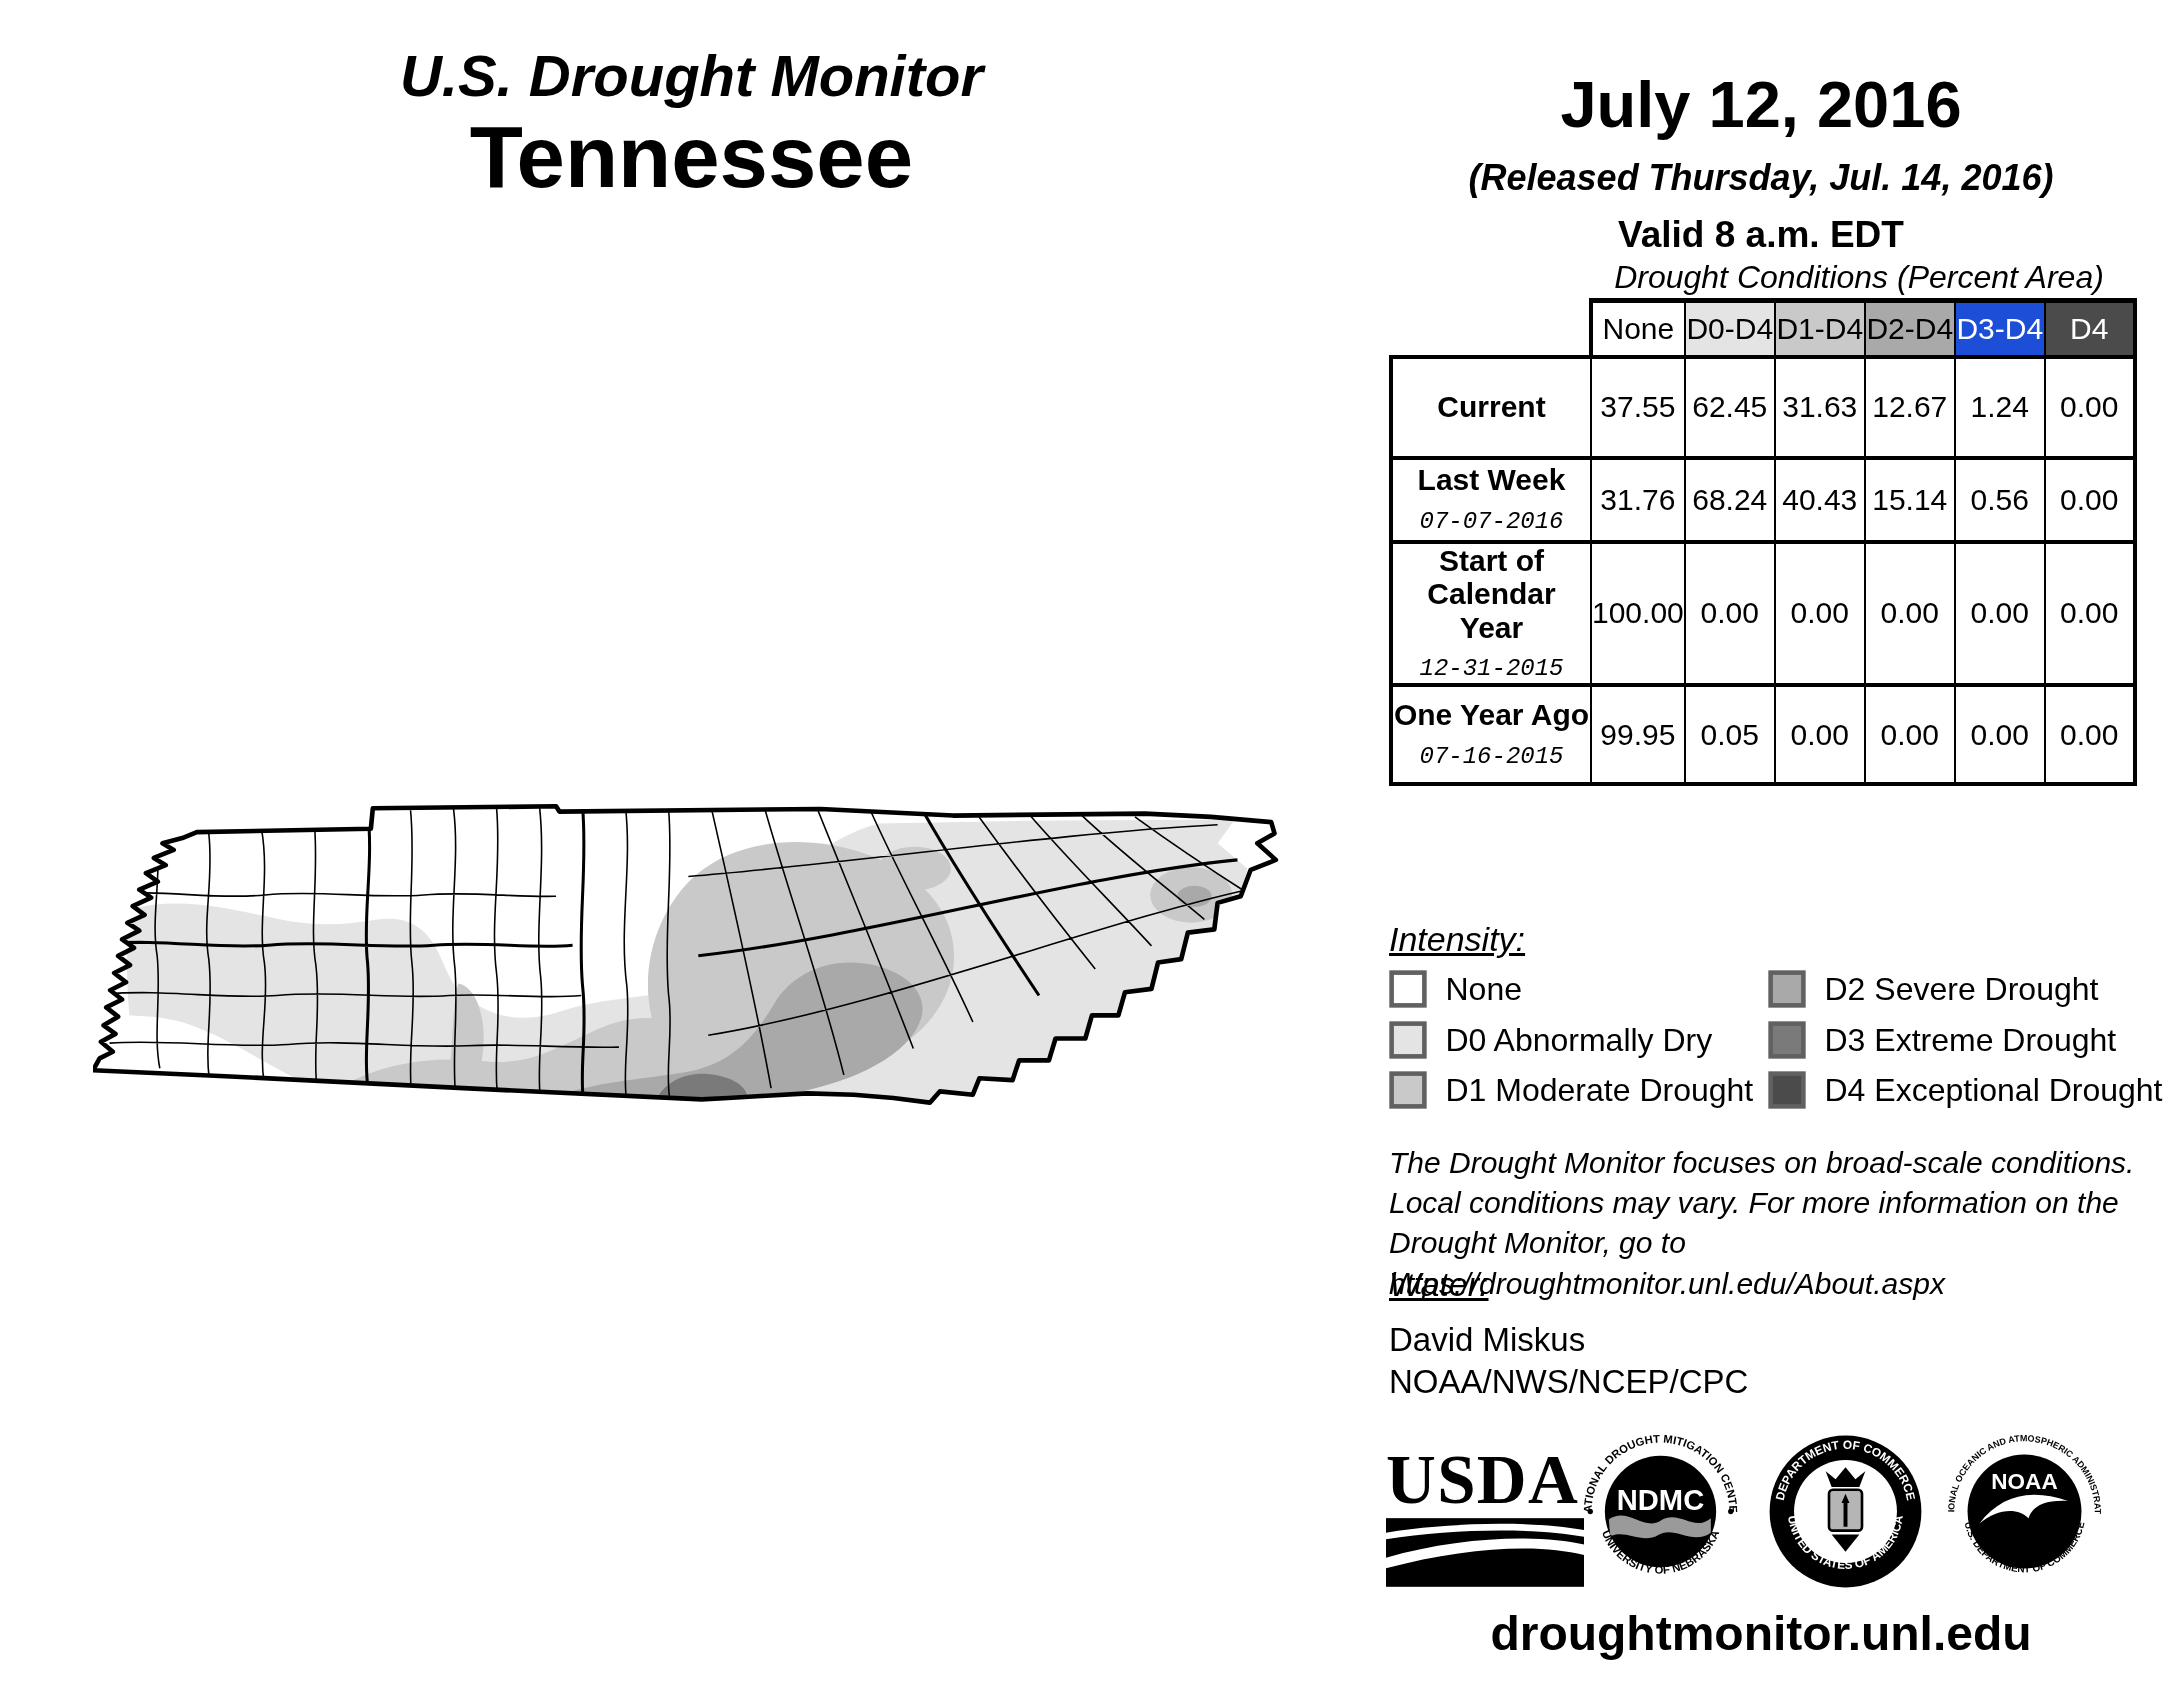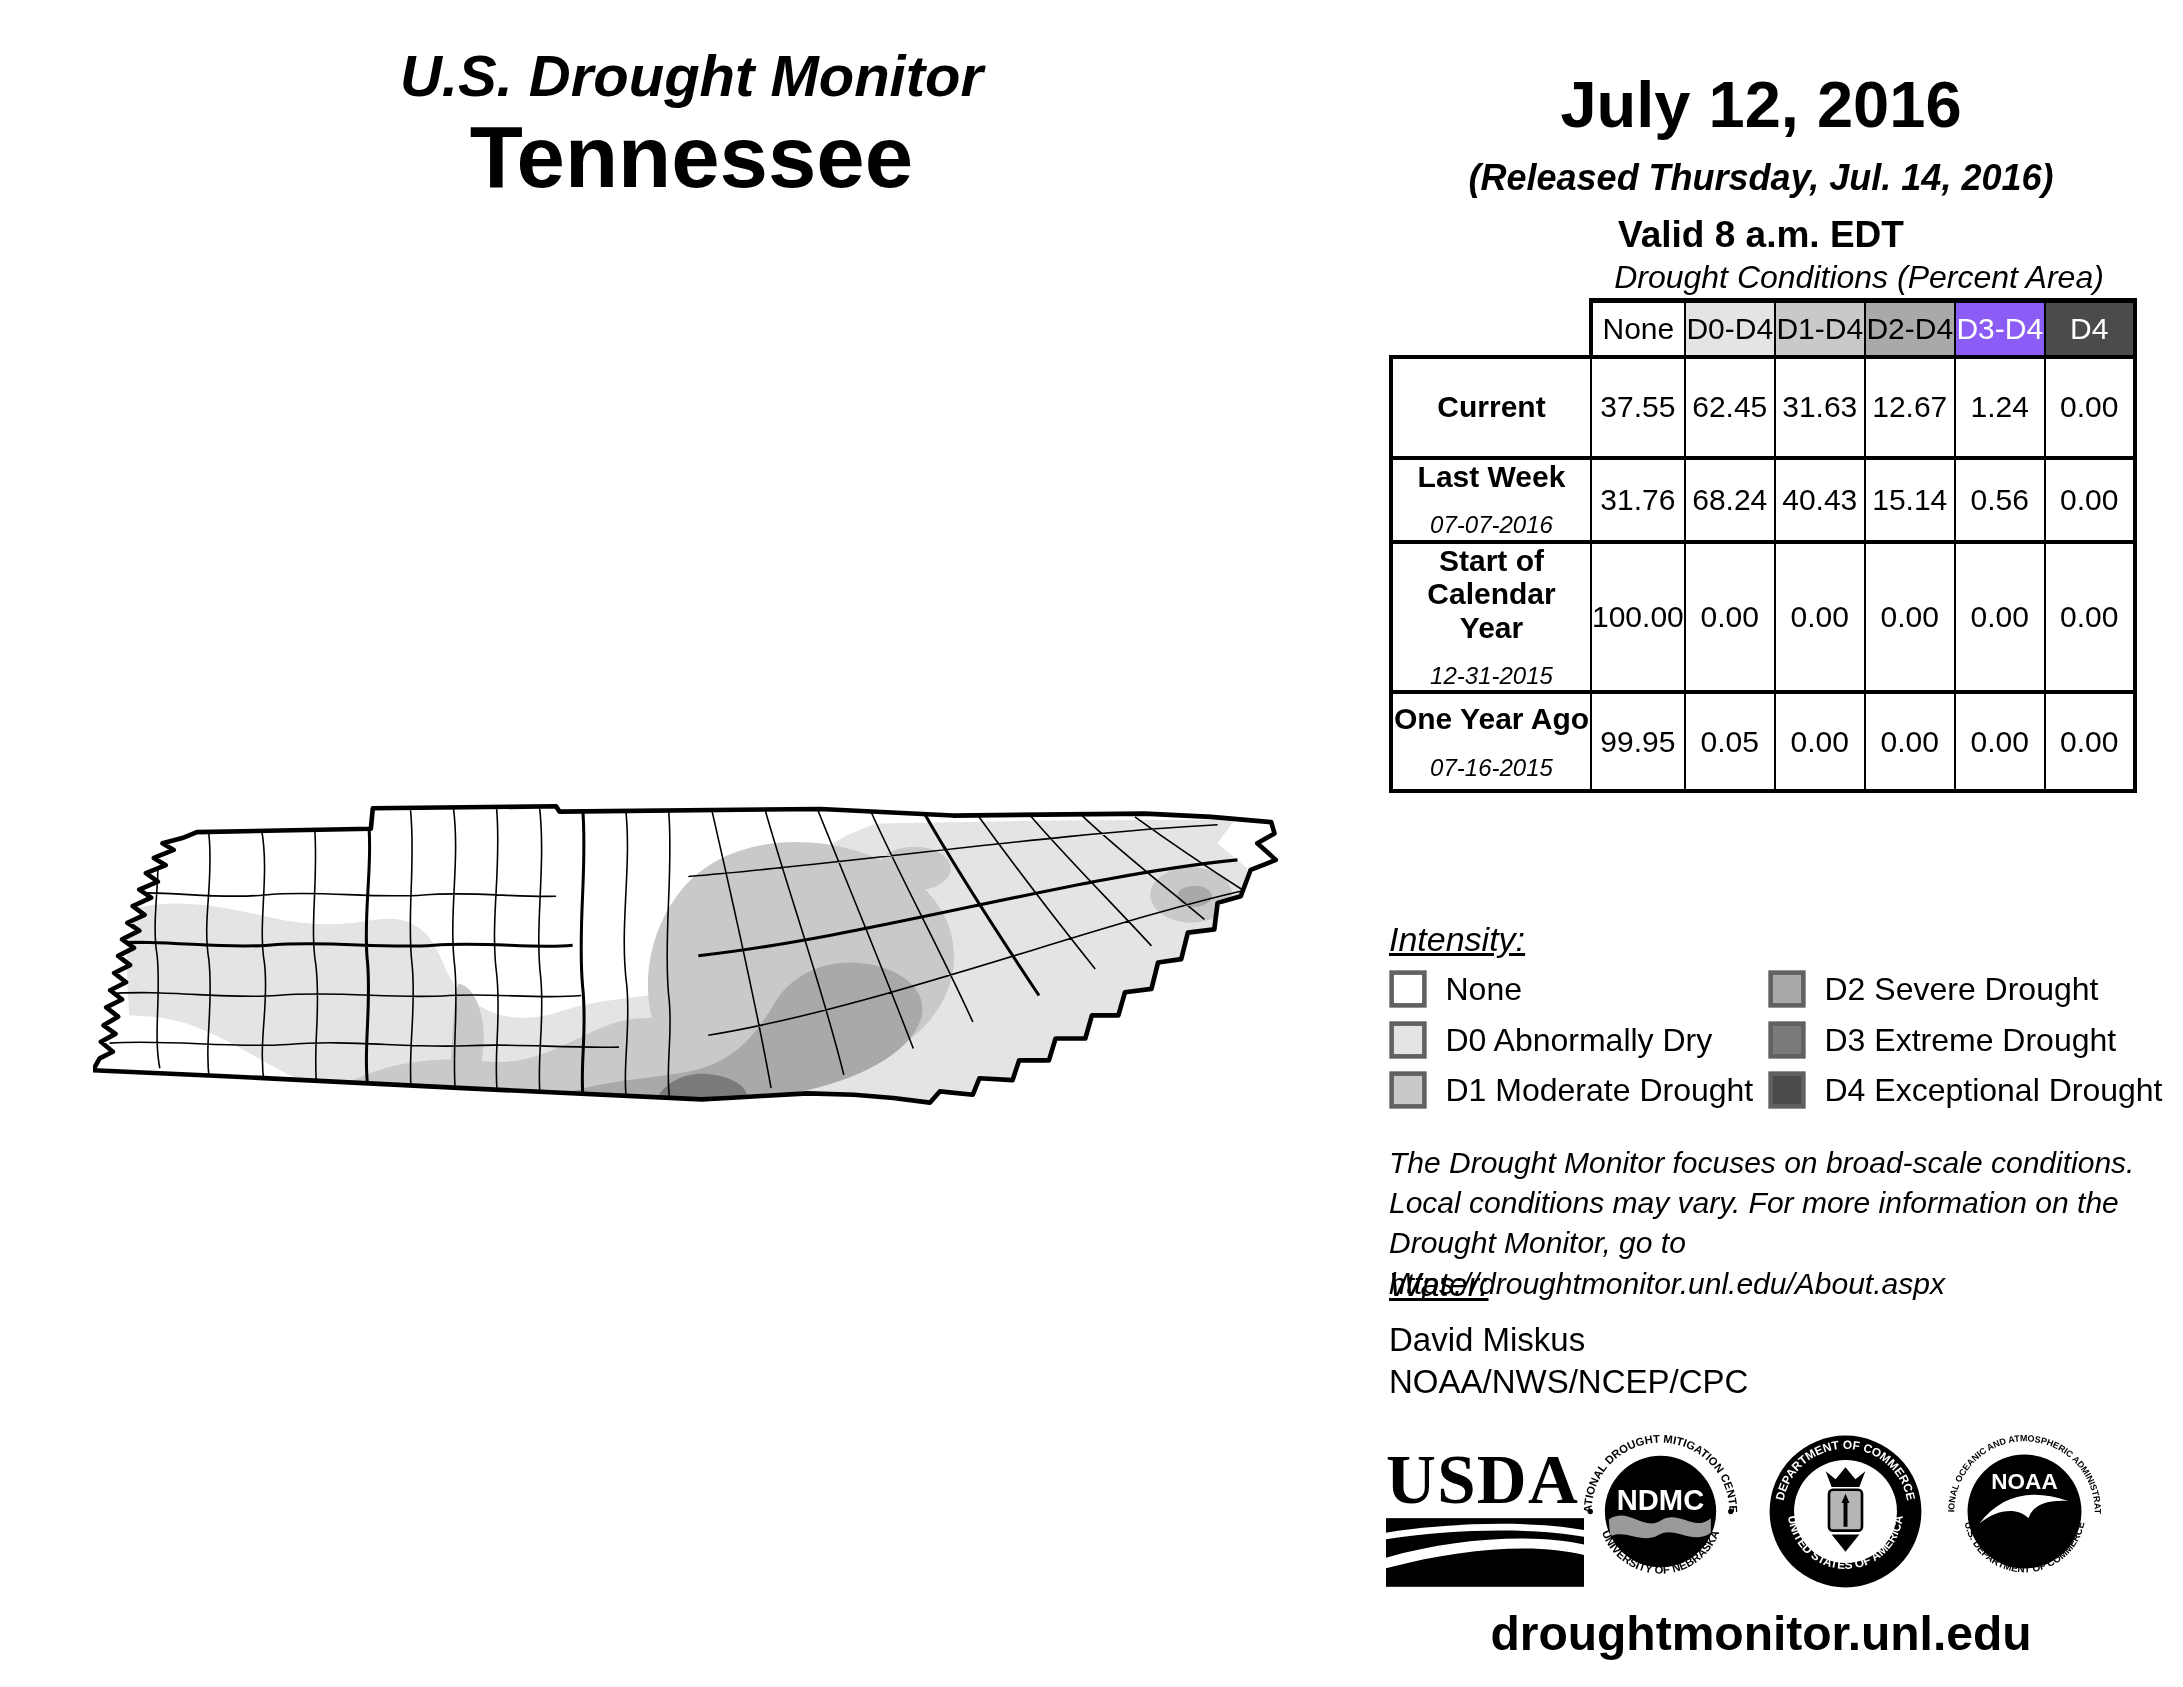--- a/index.html
+++ b/index.html
@@ -26,26 +26,26 @@
   td.corner{border:none;}
   td.hdr{border-top:5.3px solid #000;border-bottom:3.3px solid #000;
          border-left:2px solid #000;border-right:2px solid #000;font-size:30px;}
   td.hdr-first{border-left:4px solid #000;}
   td.hdr-last{border-right:4px solid #000;}
   td.rowlab{border:2px solid #000;border-top-width:4px;border-left-width:4px;
             font-weight:bold;font-size:29px;line-height:1.12;}
   td.val{border:2px solid #000;border-top-width:4px;}
   td.val-last{border-right-width:4px;}
   tr.last td{border-bottom-width:4px;}
-  .rowdate{font-weight:normal;font-style:italic;font-size:24px;margin-top:19px;}
+  .rowdate{font-weight:normal;font-style:italic;font-size:24px;margin-top:12px;font-family:Liberation Mono, monospace;}
   .bg-none{background:#ffffff;}
   .bg-d0{background:#e4e4e4;}
   .bg-d1{background:#c9c9c9;}
   .bg-d2{background:#a9a9a9;}
-  .bg-d3{background:#8b5cf6;color:#fff;}
+  .bg-d3{background:#1d4ed8;color:#fff;}
   .bg-d4{background:#4b4b4b;color:#fff;}
 
   
   .intensity-title{left:1389px;top:920px;font-size:34px;font-style:italic;
                    text-decoration:underline;}
   .legend-item{display:flex;align-items:center;height:44px;}
   .legend-item .lab{margin-left:18.5px;font-size:32px;white-space:nowrap;}
 
   
   .notes{left:1389px;top:1143px;width:834px;font-size:30px;font-style:italic;

